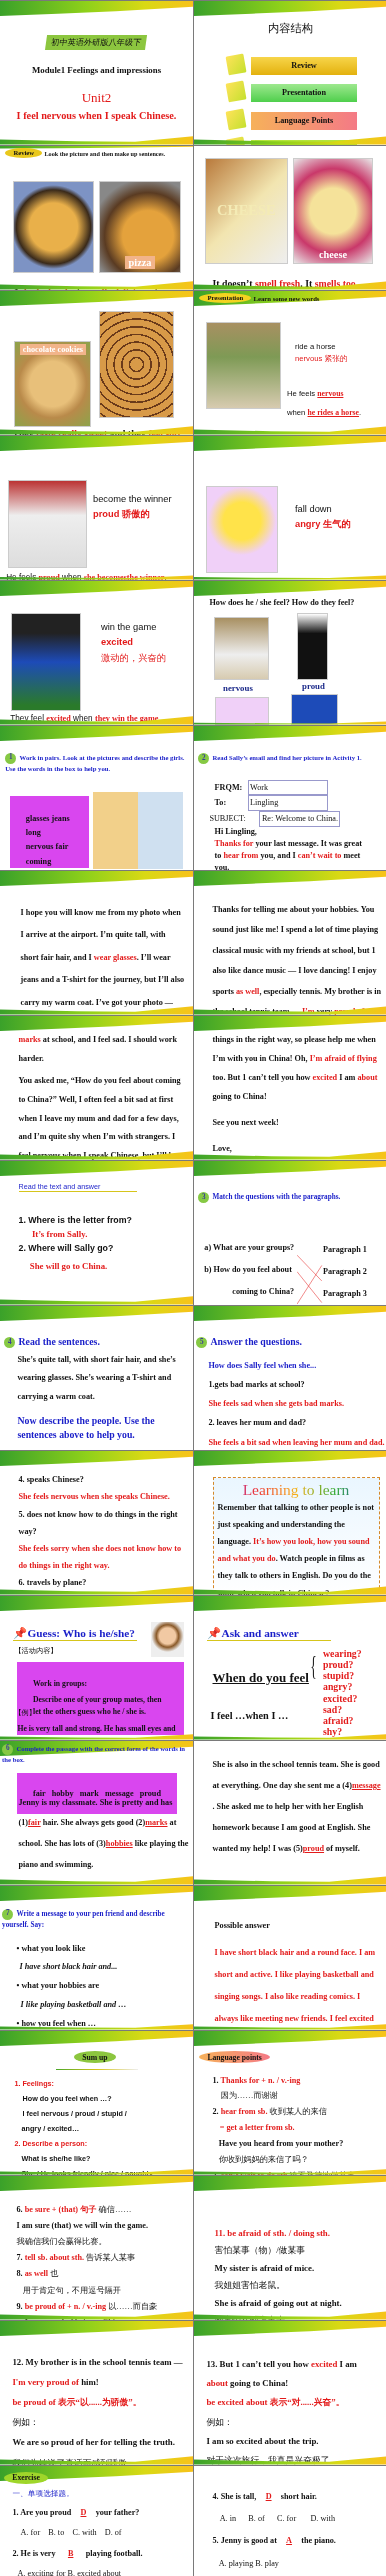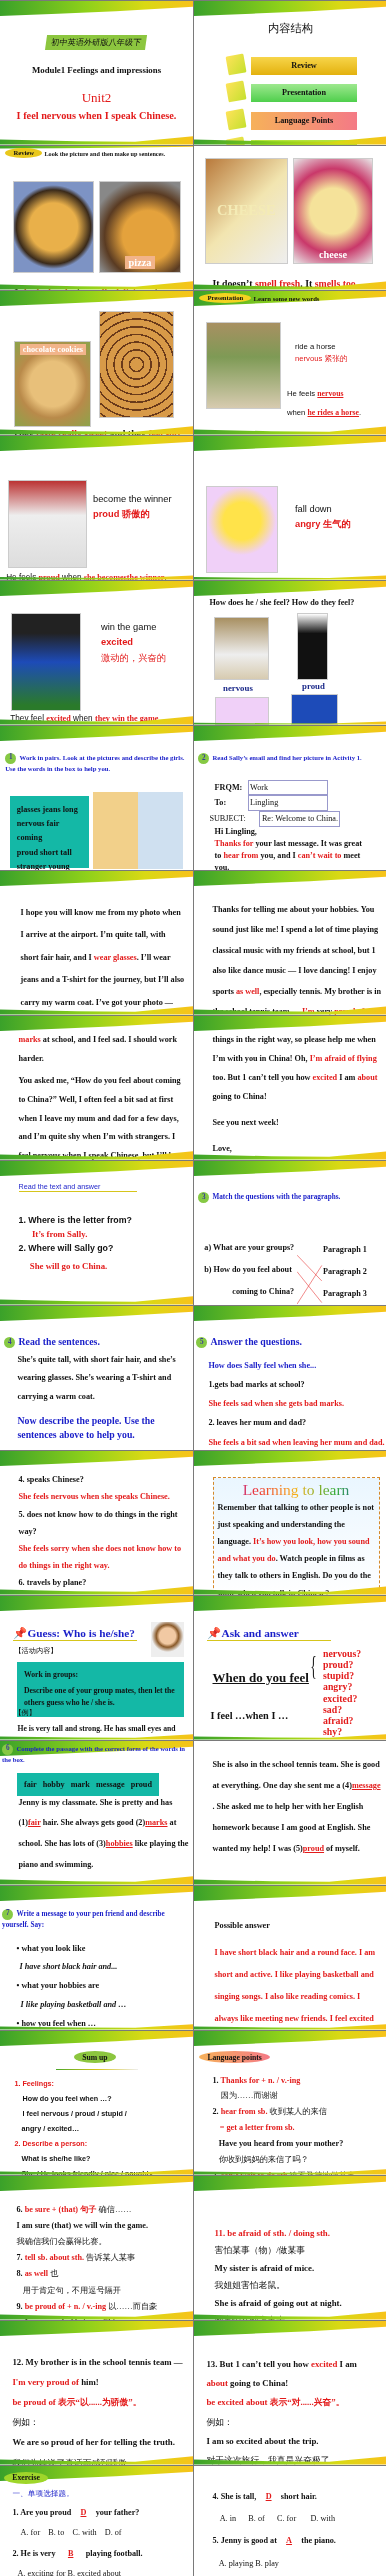--- a/index.html
+++ b/index.html
@@ -13,21 +13,21 @@
 .blue{color:#1a1fc9;}
 .navy{color:#1c2a8a;}
 .u{text-decoration:underline;}
 .b{font-weight:bold;}
 .ph{position:absolute;border:0.5px solid #ccc;display:flex;align-items:flex-end;justify-content:center;font-weight:bold;color:#fff;font-size:10.3px;}
 .pill{display:inline-block;padding:1.5px 8.2px;border-radius:50%;font-weight:bold;font-size:6.7px;}
 .numcircle{display:inline-flex;width:11.3px;height:11.3px;border-radius:50%;background:#86c944;color:#3b3b9a;font-weight:bold;align-items:center;justify-content:center;font-size:7.2px;margin-right:3.1px;vertical-align:middle;}
 .sans{font-family:"Liberation Sans",sans-serif;}
 .menu-item{position:absolute;left:57px;width:106px;height:18.5px;display:flex;align-items:center;justify-content:center;font-weight:bold;font-size:8.2px;}
 .pin{position:absolute;width:17.5px;height:18.5px;background:linear-gradient(135deg,#ffe35a,#c5e02e);transform:rotate(-10deg);border-radius:1.5px;}
-.box{background:#14b8a6;padding:7px;}
+.box{background:#d946ef;padding:16px;}
 </style>
 </head>
 <body>
 
 <div class="grid">
 
 <div class="slide">
   <div class="band-top"></div>
   <div class="content" style="text-align:center;">
     <div style="margin:25px auto 0;display:inline-block;background:#8cc63f;padding:2.1px 5.2px;transform:skew(-8deg);font-size:8.2px;font-family:'DejaVu Sans',sans-serif;">初中英语外研版八年级下</div>
@@ -339,21 +339,21 @@
 
 <div class="slide">
   <div class="band-top"></div>
   <div class="blue" style="position:absolute;left:13.4px;top:31px;font-size:11.3px;font-weight:bold;border-bottom:1.5px solid #d6c51b;width:124px;">
     <span style="color:#f2b01a;">📌</span><span>Ask and answer</span>
   </div>
   <div style="position:absolute;left:18.5px;top:74px;font-size:13px;font-weight:bold;text-decoration:underline;">When do you feel</div>
   <div style="position:absolute;left:16.5px;top:114px;font-size:10.3px;font-weight:bold;">I feel …when I …</div>
   <div style="position:absolute;left:113px;top:57px;font-size:27px;font-weight:100;color:#222;transform:scaleX(.5);line-height:1;height:98px;">{</div>
   <div class="red" style="position:absolute;left:129px;top:52px;font-size:9.8px;font-weight:bold;line-height:1.15;">
-    <div>nervous?</div>
+    <div>wearing?</div>
         <div>proud?</div>
         <div>stupid?</div>
         <div>angry?</div>
         <div>excited?</div>
         <div>sad?</div>
         <div>afraid?</div>
         <div>shy?</div>
         <div>sorry?</div>
   </div>
   <div class="band-bot" style="height:5.2px;"></div>

